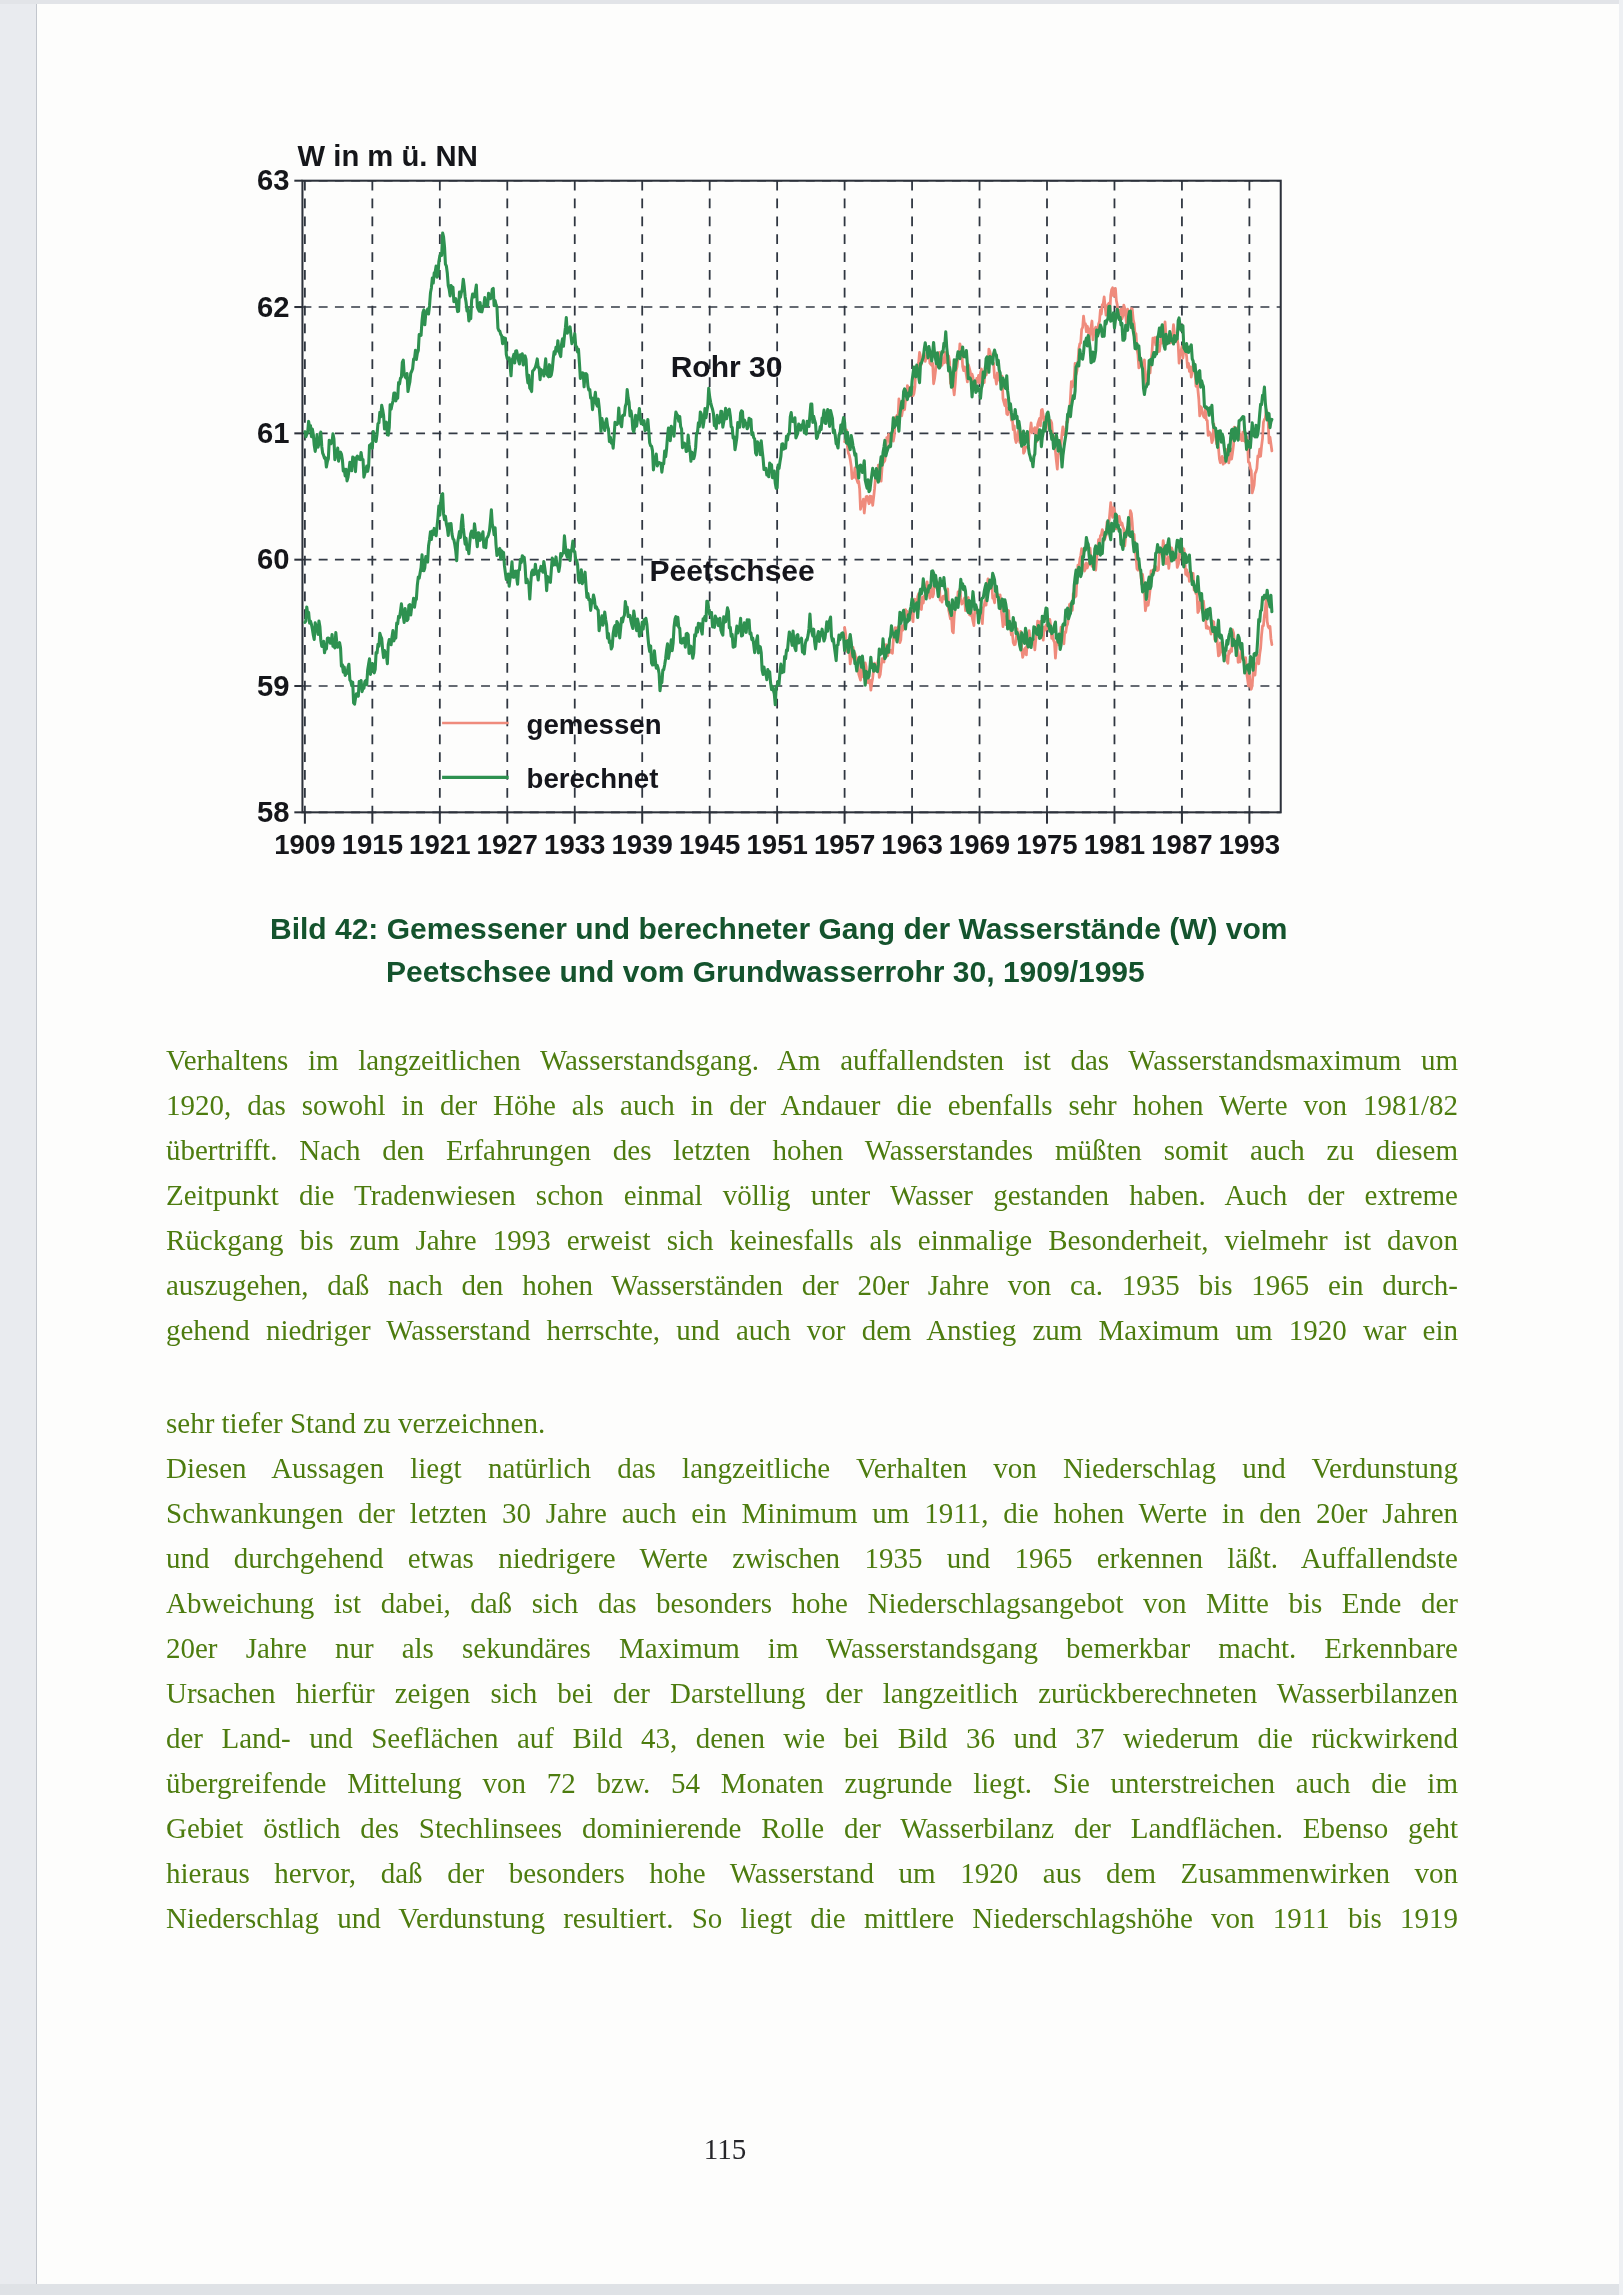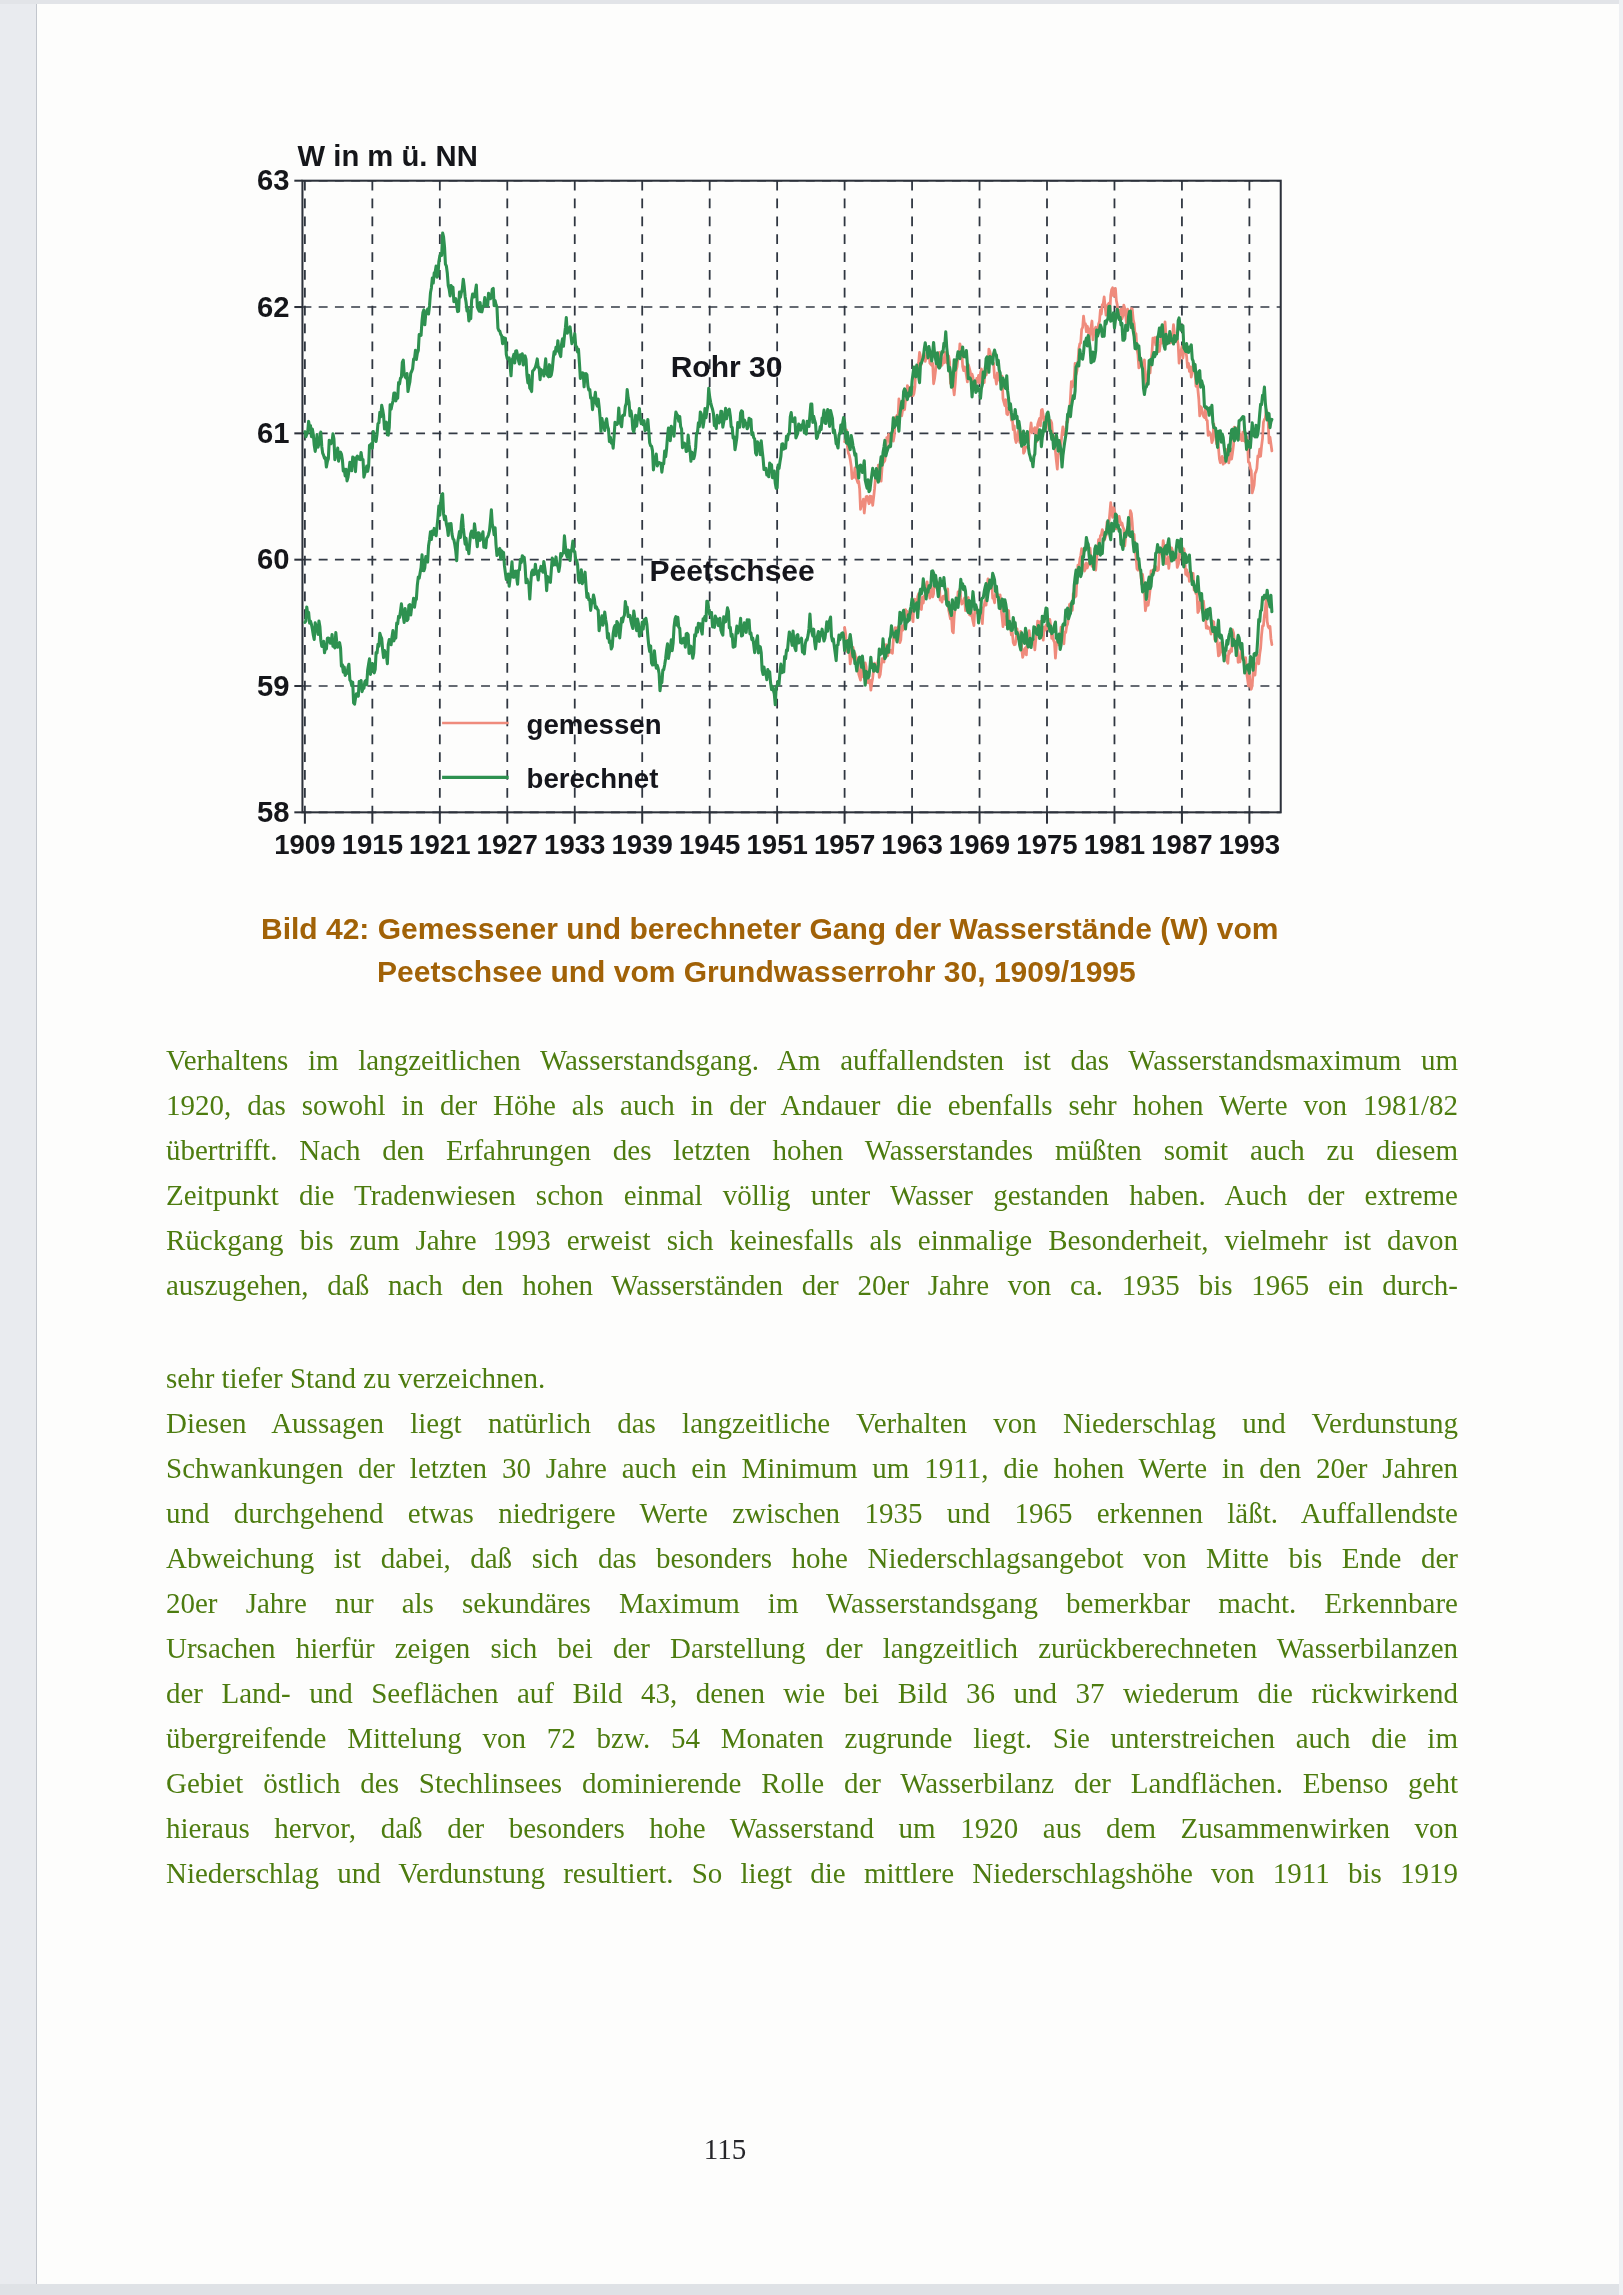--- a/index.html
+++ b/index.html
@@ -4,22 +4,22 @@
 <style>
   html,body{margin:0;padding:0;background:#f4f5f7;}
   #page{position:relative;width:1623px;height:2295px;background:#fdfdfc;overflow:hidden;
         font-family:"Liberation Sans",sans-serif;}
   .edge{position:absolute;}
   #edge-left{left:0;top:0;width:36px;height:2295px;background:#e9ebef;border-right:1.6px solid #c2c6cd;}
   #edge-top{left:0;top:0;width:1623px;height:4px;background:#e2e4e8;}
   #edge-bottom{left:0;top:2284px;width:1623px;height:11.4px;background:#dfe2e6;}
   #edge-right{left:1619px;top:0;width:4.9px;height:2295px;background:#eef0f3;}
   #chart-svg{position:absolute;left:244px;top:114px;width:1096px;height:804px;}
-  #caption{position:absolute;left:261px;top:907px;width:1080px;
-           font:700 30px/43px "Liberation Sans",sans-serif;color:#a16207;}
+  #caption{position:absolute;left:270px;top:907px;width:1080px;
+           font:700 30px/43px "Liberation Sans",sans-serif;color:#14532d;}
   #caption .cap2{margin-left:116px;}
   #body-text{position:absolute;left:166px;top:1038px;width:1292px;color:#4d7c0f;}
   #body-text .bl{height:45px;font:29px/45px "Liberation Serif",serif;
                  text-align:justify;text-align-last:justify;white-space:normal;overflow:visible;}
   #body-text .bl.end{text-align-last:left;margin-top:48px;}
   #page-number{position:absolute;left:672px;top:2133px;width:106px;text-align:center;
                font:29px "Liberation Serif",serif;color:#26262a;}
 </style>
 </head>
 <body>
@@ -126,20 +126,21 @@
     <div class="cap2">Peetschsee und vom Grundwasserrohr 30, 1909/1995</div>
   </div>
 
   <div id="body-text">
       <div class="bl">Verhaltens im langzeitlichen Wasserstandsgang. Am auffallendsten ist das Wasserstandsmaximum um</div>
       <div class="bl">1920, das sowohl in der Höhe als auch in der Andauer die ebenfalls sehr hohen Werte von 1981/82</div>
       <div class="bl">übertrifft. Nach den Erfahrungen des letzten hohen Wasserstandes müßten somit auch zu diesem</div>
       <div class="bl">Zeitpunkt die Tradenwiesen schon einmal völlig unter Wasser gestanden haben. Auch der extreme</div>
       <div class="bl">Rückgang bis zum Jahre 1993 erweist sich keinesfalls als einmalige Besonderheit, vielmehr ist davon</div>
       <div class="bl">auszugehen, daß nach den hohen Wasserständen der 20er Jahre von ca. 1935 bis 1965 ein durch-</div>
+      <div class="bl">gehend niedriger Wasserstand herrschte, und auch vor dem Anstieg zum Maximum um 1920 war ein</div>
       <div class="bl end">sehr tiefer Stand zu verzeichnen.</div>
       <div class="bl">Diesen Aussagen liegt natürlich das langzeitliche Verhalten von Niederschlag und Verdunstung</div>
       <div class="bl">Schwankungen der letzten 30 Jahre auch ein Minimum um 1911, die hohen Werte in den 20er Jahren</div>
       <div class="bl">und durchgehend etwas niedrigere Werte zwischen 1935 und 1965 erkennen läßt. Auffallendste</div>
       <div class="bl">Abweichung ist dabei, daß sich das besonders hohe Niederschlagsangebot von Mitte bis Ende der</div>
       <div class="bl">20er Jahre nur als sekundäres Maximum im Wasserstandsgang bemerkbar macht. Erkennbare</div>
       <div class="bl">Ursachen hierfür zeigen sich bei der Darstellung der langzeitlich zurückberechneten Wasserbilanzen</div>
       <div class="bl">der Land- und Seeflächen auf Bild 43, denen wie bei Bild 36 und 37 wiederum die rückwirkend</div>
       <div class="bl">übergreifende Mittelung von 72 bzw. 54 Monaten zugrunde liegt. Sie unterstreichen auch die im</div>
       <div class="bl">Gebiet östlich des Stechlinsees dominierende Rolle der Wasserbilanz der Landflächen. Ebenso geht</div>

